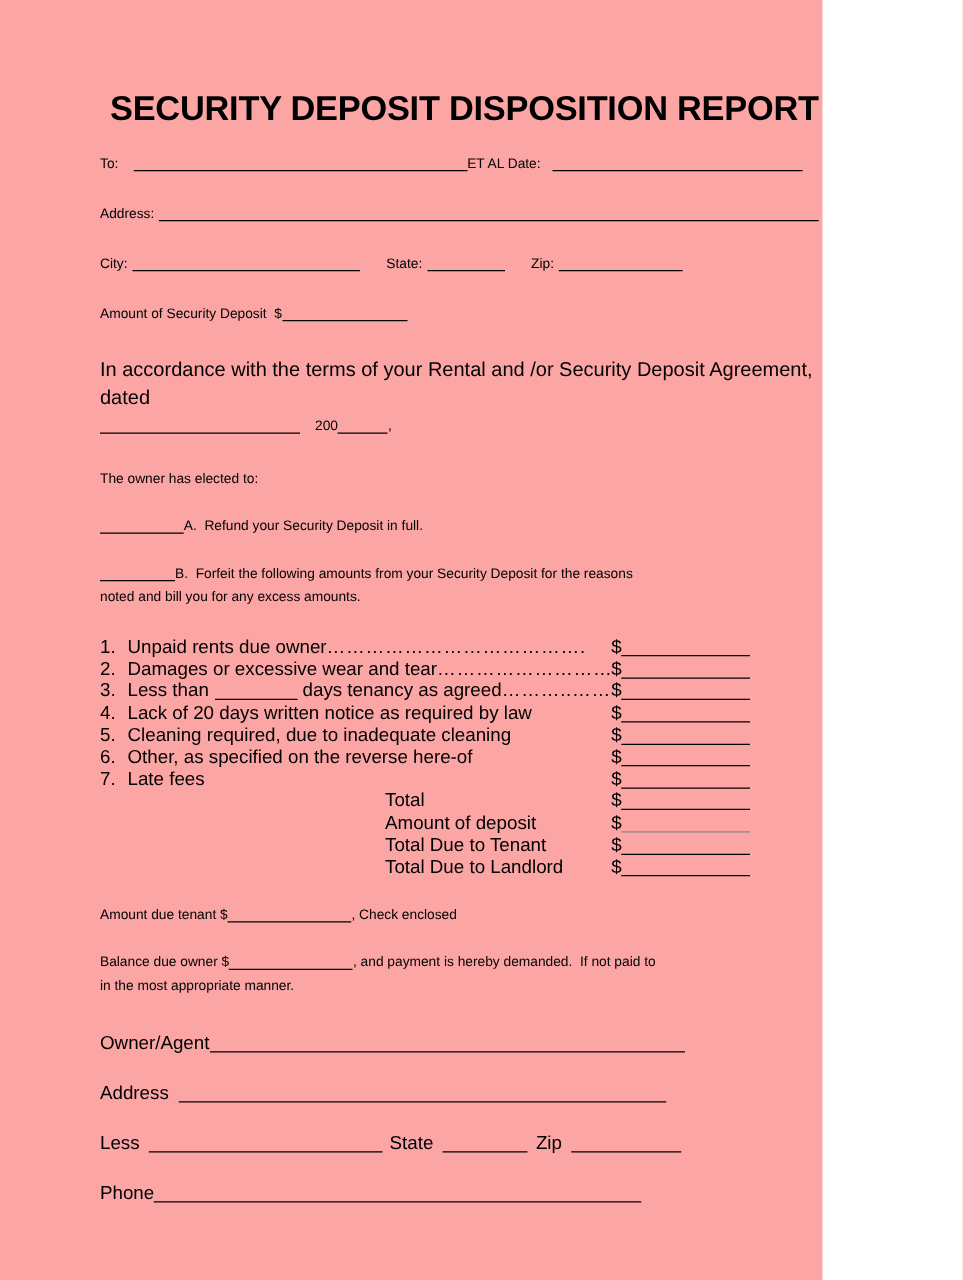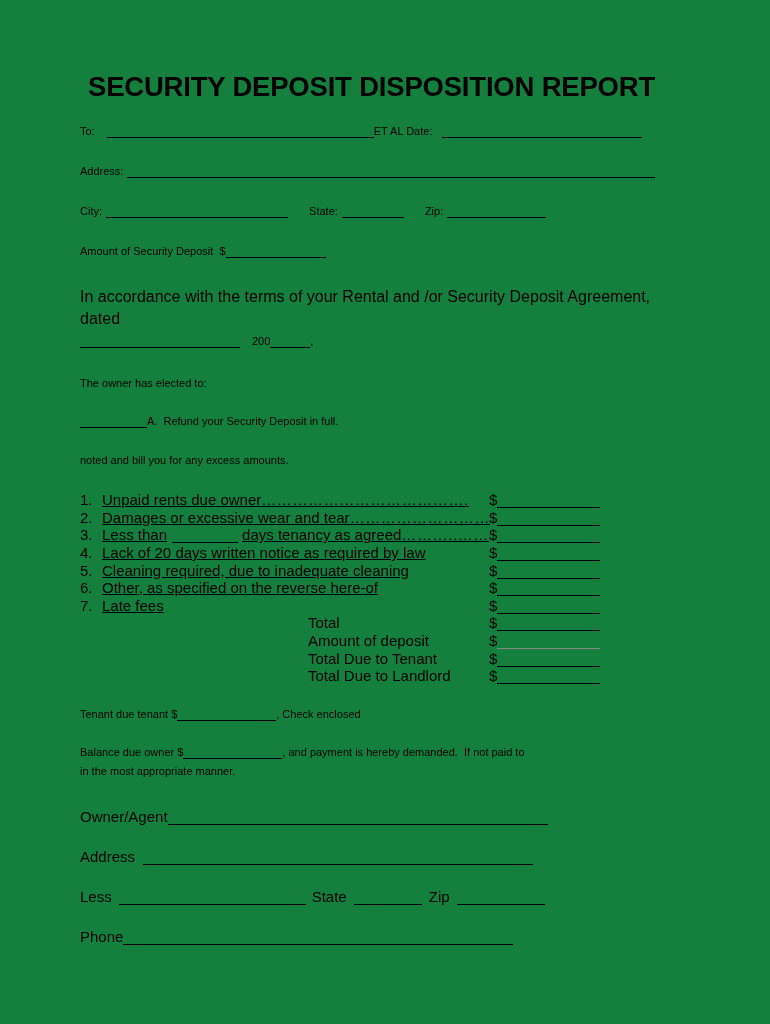--- a/index.html
+++ b/index.html
@@ -7,23 +7,23 @@
     margin: 0;
     padding: 0;
     background: #ffffff;
   }
   body {
     font-family: "Liberation Sans", sans-serif;
     color: #000000;
   }
   .page {
     position: relative;
-    width: 770px;
+    width: 658px;
     height: 1024px;
-    background: #15803d;
+    background: #fca5a5;
     overflow: hidden;
     box-sizing: border-box;
   }
   .sheet {
     position: absolute;
     left: 80px;
     top: 0;
     width: 600px;
   }
 
@@ -66,21 +66,20 @@
 
   
   .items {
     font-size: 15px;
     line-height: 17.6px;
   }
   .item {
     position: relative;
     height: 17.6px;
     white-space: nowrap;
-    text-decoration: underline;
   }
   .item .num {
     display: inline-block;
     width: 22px;
   }
   .item .txt { }
   .item .leader {
     letter-spacing: 0.6px;
   }
   .money {
@@ -163,20 +162,23 @@
     <div class="row">The owner has elected to:</div>
 
     <div class="gap-20"></div>
 
     <div class="row">
       <span class="blank thin" style="width:67px;"></span><span class="lbl">A.  Refund your Security Deposit in full.</span>
     </div>
 
     <div class="gap-20"></div>
 
+    <div class="row">
+      <span class="blank thin" style="width:60px;"></span><span class="lbl">B.  Forfeit the following amounts from your Security Deposit for the reasons</span>
+    </div>
     <div class="row" style="line-height:21px;">
       <span class="lbl">noted and bill you for any excess amounts.</span>
     </div>
 
     <div class="gap-20"></div>
 
     <div class="items">
 
       <div class="item">
         <span class="num">1.</span><span class="txt">Unpaid rents due owner</span><span class="leader">………………………………….</span>
@@ -253,21 +255,21 @@
         <span class="money">
           <span class="sym">$</span><span class="blank"></span>
         </span>
       </div>
 
     </div>
 
     <div class="gap-20"></div>
 
     <div class="row">
-      <span class="lbl">Tenant due tenant $</span><span class="blank thin" style="width:99px;"></span><span class="lbl">, Check enclosed</span>
+      <span class="lbl">Amount due tenant $</span><span class="blank thin" style="width:99px;"></span><span class="lbl">, Check enclosed</span>
     </div>
 
     <div class="gap-20"></div>
 
     <div class="row">
       <span class="lbl">Balance due owner $</span><span class="blank thin" style="width:99px;"></span><span class="lbl">, and payment is hereby demanded.  If not paid to</span>
     </div>
     <div class="row" style="line-height:21px;">
       <span class="lbl">in the most appropriate manner.</span>
     </div>

